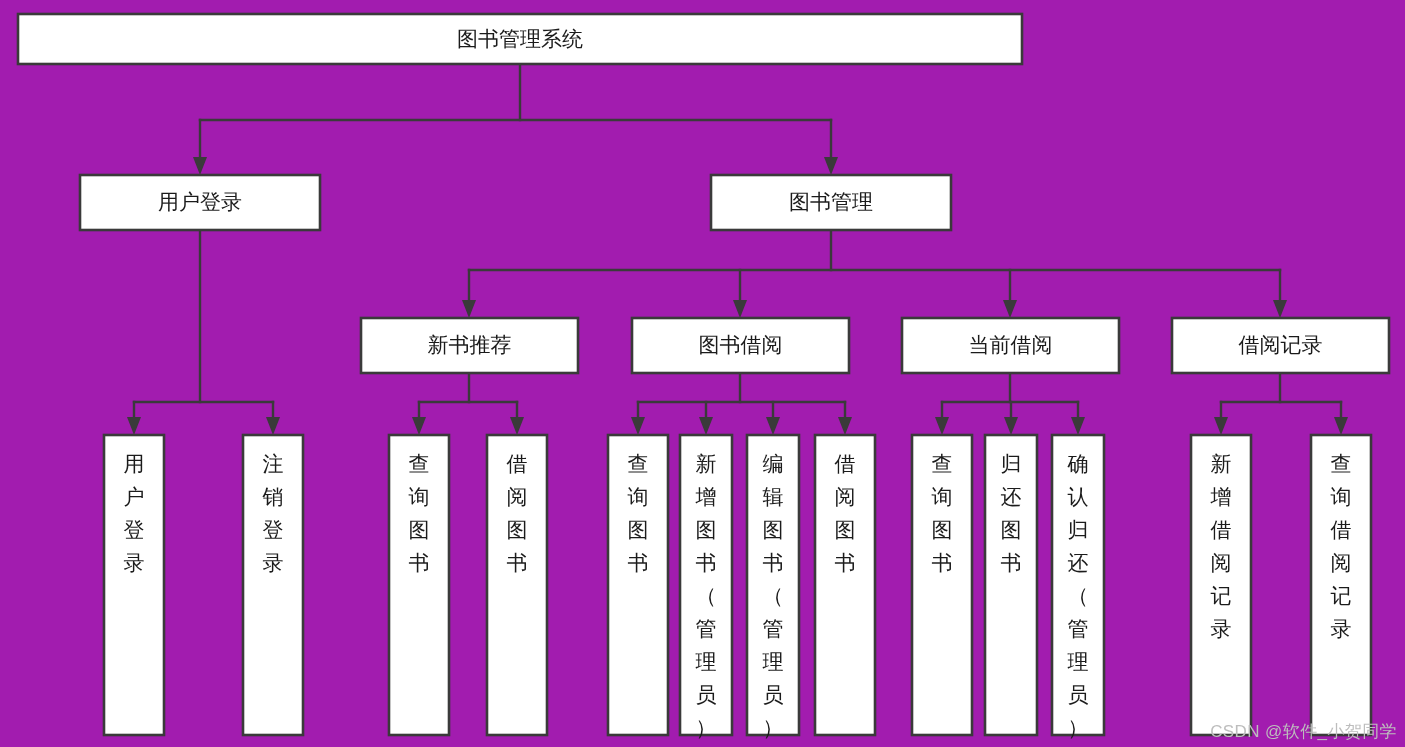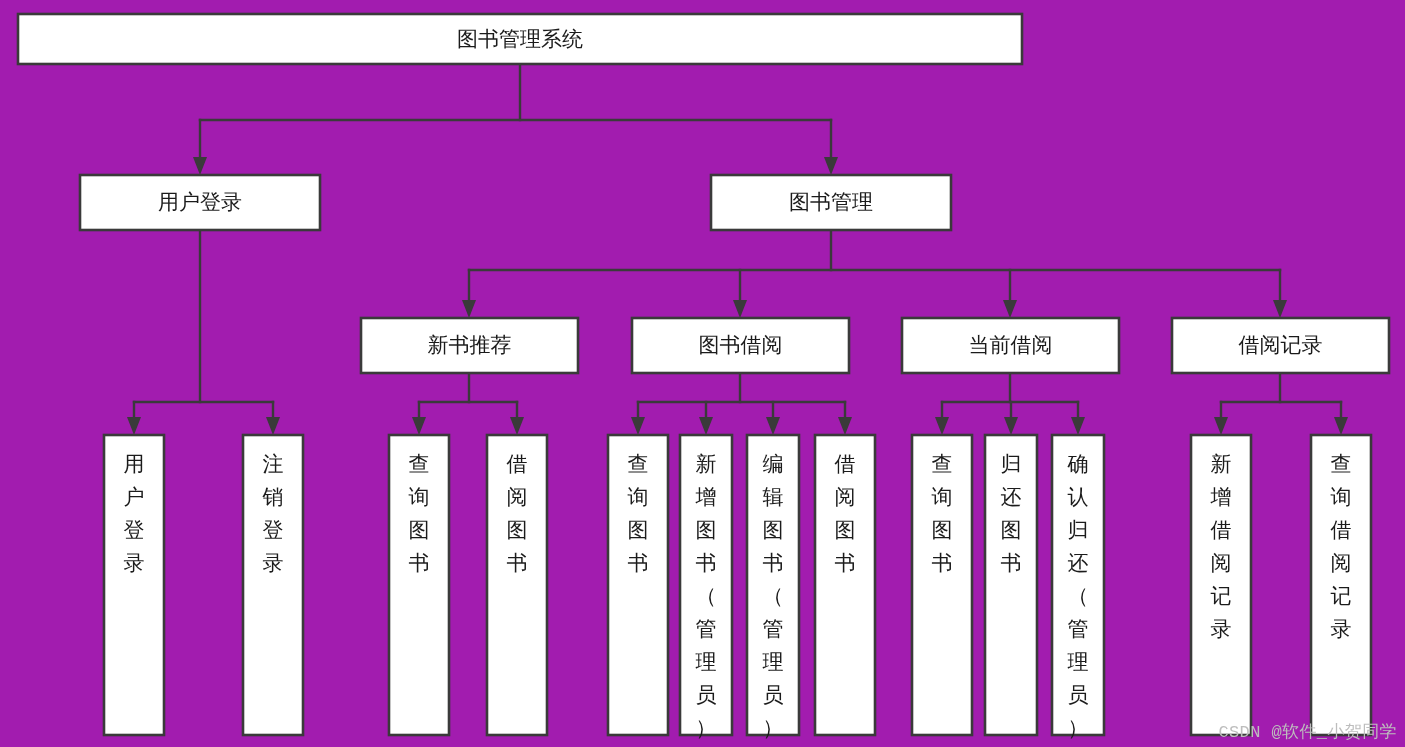--- a/index.html
+++ b/index.html
@@ -50,21 +50,21 @@
   .node-label-v {
     font-family: "Liberation Sans", "DejaVu Sans", sans-serif;
     font-size: 21px;
     fill: #1b1b1b;
     text-anchor: middle;
   }
   .watermark {
     position: absolute;
     right: 8px;
     bottom: 4px;
-    font-family: Liberation Mono, monospace;
+    font-family: Liberation Sans, sans-serif;
     font-size: 17px;
     color: #bdbdbd;
     letter-spacing: 0.4px;
     white-space: nowrap;
     pointer-events: none;
   }
 </style>
 </head>
 <body>
 

